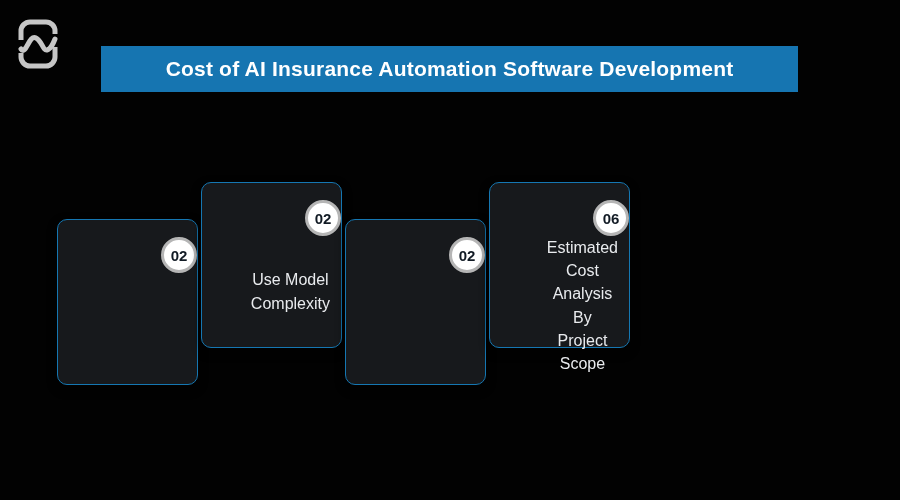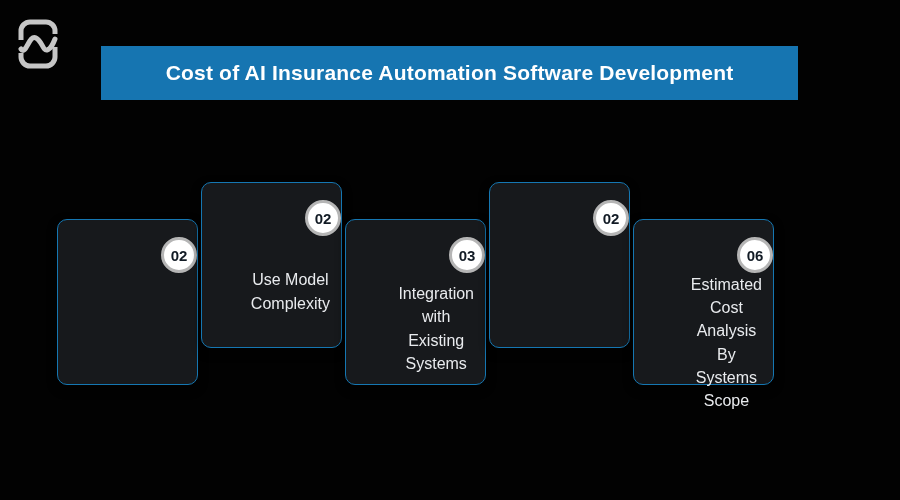--- a/index.html
+++ b/index.html
@@ -24,21 +24,21 @@
     font-family:"Liberation Sans", sans-serif;
   }
   .logo{
     position:absolute;
     left:18px;top:19px;
     width:40px;height:50px;
   }
   .banner{
     position:absolute;
     left:101px;top:46px;
-    width:697px;height:54px;
+    width:697px;height:46px;
     background:var(--banner-bg);
     display:flex;align-items:center;justify-content:center;
   }
   .banner h1{
     color:var(--banner-text);
     font-size:21px;
     font-weight:700;
     letter-spacing:0.2px;
     white-space:nowrap;
   }
@@ -107,34 +107,28 @@
     </div>
   </div>
 
   <div class="card">
     <div class="badge">
       <span>02</span>
     </div>
     <div class="card-label">Use Model Complexity</div>
   </div>
 
-  <div class="card">
-    <div class="badge">
-      <span>03</span>
-    </div>
-    <div class="card-label">Integration with Existing Systems</div>
-  </div>
 
   <div class="card">
     <div class="badge">
       <span>02</span>
     </div>
   </div>
 
 
   <div class="card">
     <div class="badge">
       <span>06</span>
     </div>
-    <div class="card-label">Estimated Cost Analysis By Systems Scope</div>
+    <div class="card-label">Estimated Cost Analysis By Project Scope</div>
   </div>
 
 </div>
 
 </body></html>

